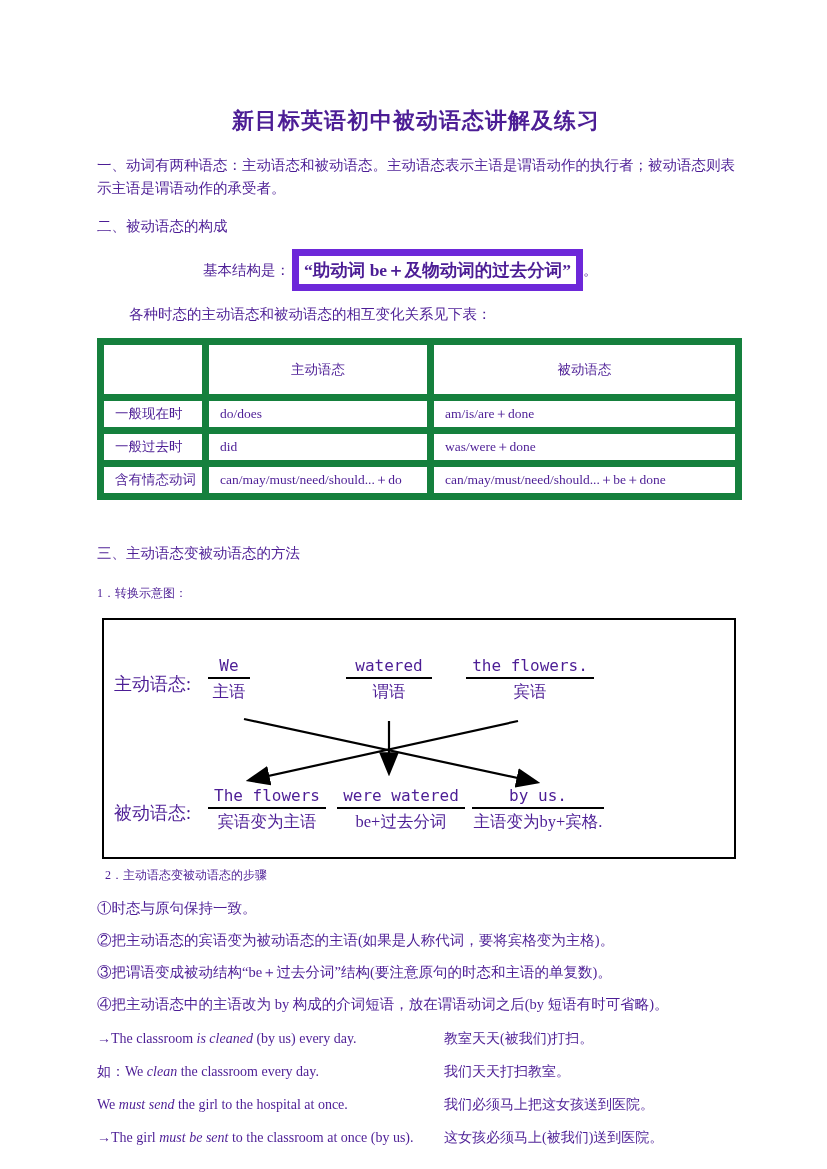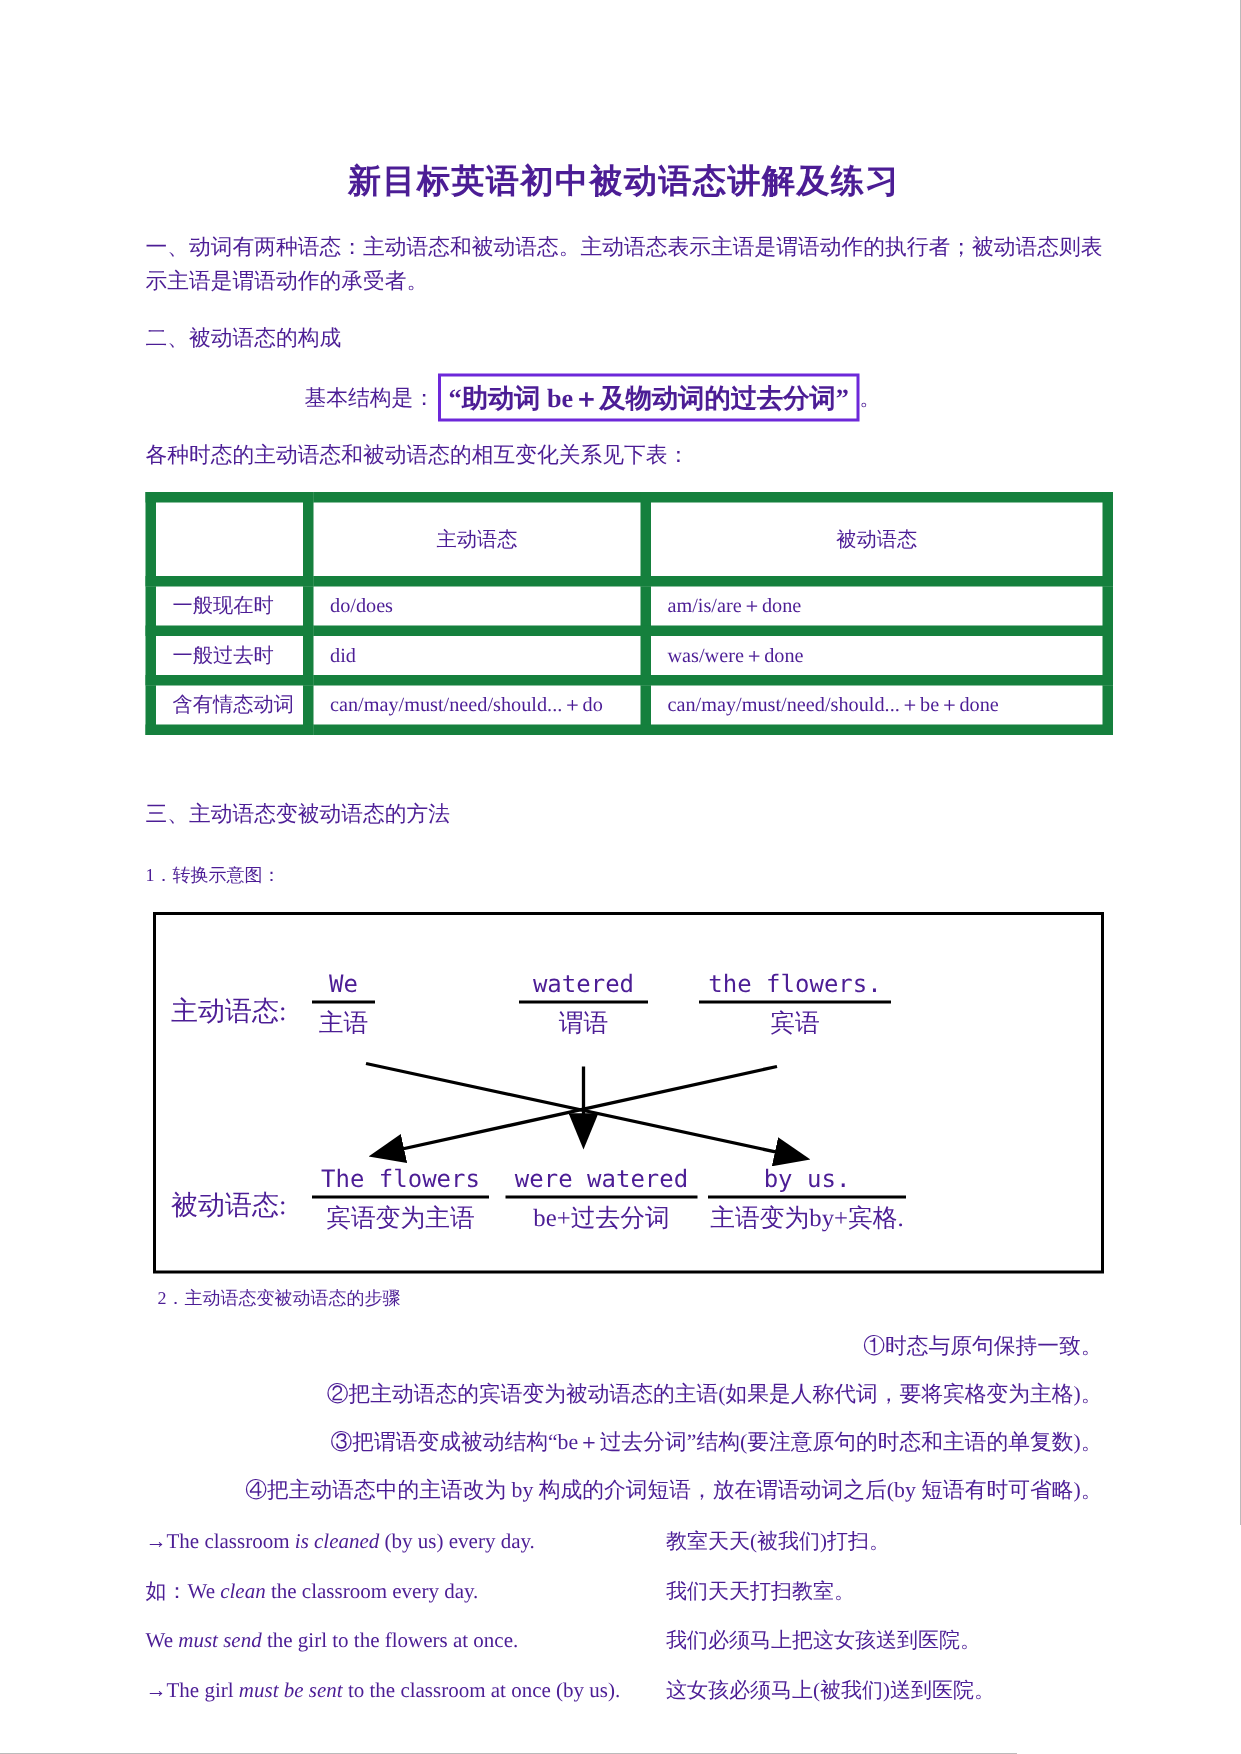--- a/index.html
+++ b/index.html
@@ -15,25 +15,25 @@
   .doc-title {
     padding-top:106px; text-align:center;
     font-size:22px; font-weight:bold; letter-spacing:1px;
     font-family:"DejaVu Sans","Liberation Sans",sans-serif;
   }
   .para { font-size:14.5px; line-height:23px; text-align:justify; }
   .intro { margin-top:18px; }
   .h2 { margin-top:15px; font-size:14.5px; }
   .structure-row { margin-top:11px; padding-left:106px; display:flex; align-items:center; font-size:14.5px; }
   .structure-box {
-    display:inline-block; border:2px solid #6d28d9; padding:2px 5px; margin-left:2px;
+    display:inline-block; border:7px solid #6d28d9; padding:2px 5px; margin-left:2px;
     font-weight:bold; font-size:17.5px;
     font-family:"Liberation Serif","DejaVu Serif",serif;
   }
-  .table-intro { margin-top:12px; font-size:14.5px; }
+  .table-intro { margin-top:12px; font-size:14.5px;margin-left:32px; }
 
   table.voice { margin-top:12px; border-collapse:collapse; width:638px; table-layout:fixed; }
   table.voice td { border:7px solid #15803d; font-size:13.5px; padding:0 0 0 11px; vertical-align:middle; }
   table.voice tr.head td { height:56px; text-align:center; padding:0; }
   table.voice tr.datarow td { height:33px; }
   .col1 { width:105px; } .col2 { width:225px; } .col3 { width:308px; }
 
   .h3 { margin-top:42px; font-size:14.5px; }
   .caption { margin-top:17px; font-size:12px; }
 
@@ -53,21 +53,21 @@
   .dcol .role { display:block; margin-top:2px; font-size:16.5px; white-space:nowrap; }
   .t1 { left:104px; top:36px;  width:42px; }
   .t2 { left:242px; top:36px;  width:86px; }
   .t3 { left:362px; top:36px;  width:128px; }
   .b1 { left:104px; top:166px; width:118px; }
   .b2 { left:233px; top:166px; width:128px; }
   .b3 { left:368px; top:166px; width:132px; }
   .arrows { position:absolute; left:0; top:0; width:634px; height:241px; }
 
   .steps-head { margin-top:5px; padding-left:8px; font-size:12px; }
-  .step { margin-top:11px; font-size:14.5px; line-height:21px;text-align:right; }
+  .step { margin-top:11px; font-size:14.5px; line-height:21px; }
 
   .examples { margin-top:14px; }
   .example-row { display:flex; margin-top:13px; font-size:14px; line-height:20px; }
   .example-row .en { width:347px; }
   .example-row .zh { flex:1; }
   .it { font-style:italic; }
 </style>
 </head>
 <body>
 
@@ -169,21 +169,21 @@
     <div class="examples">
       <div class="example-row">
         <span class="en"><span>→The classroom </span><span class="it">is cleaned</span><span> (by us) every day.</span></span>
         <span class="zh">教室天天(被我们)打扫。</span>
       </div>
       <div class="example-row">
         <span class="en"><span>如：We </span><span class="it">clean</span><span> the classroom every day.</span></span>
         <span class="zh">我们天天打扫教室。</span>
       </div>
       <div class="example-row">
-        <span class="en"><span>We </span><span class="it">must send</span><span> the girl to the flowers at once.</span></span>
+        <span class="en"><span>We </span><span class="it">must send</span><span> the girl to the hospital at once.</span></span>
         <span class="zh">我们必须马上把这女孩送到医院。</span>
       </div>
       <div class="example-row">
         <span class="en"><span>→The girl </span><span class="it">must be sent</span><span> to the classroom at once (by us).</span></span>
         <span class="zh">这女孩必须马上(被我们)送到医院。</span>
       </div>
     </div>
 
   </div>
 </div>

